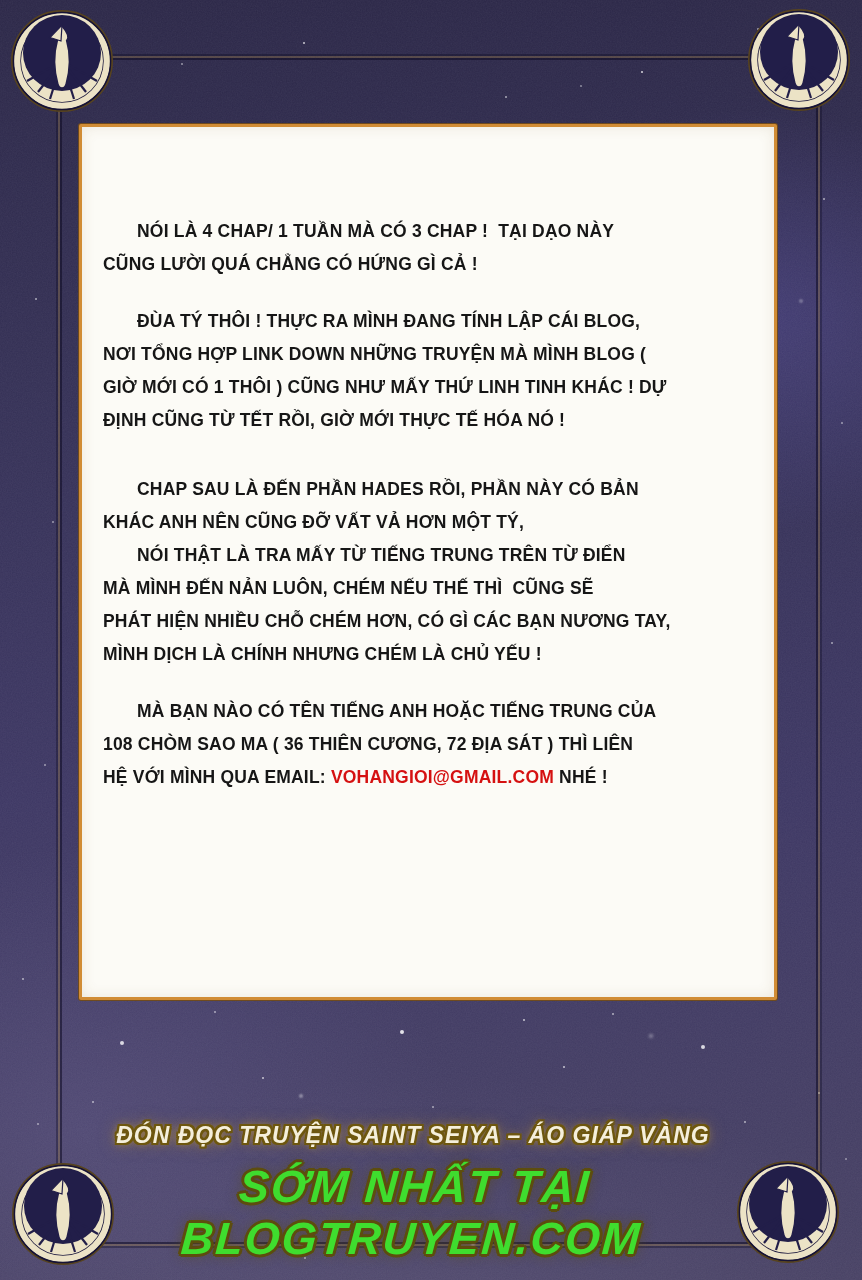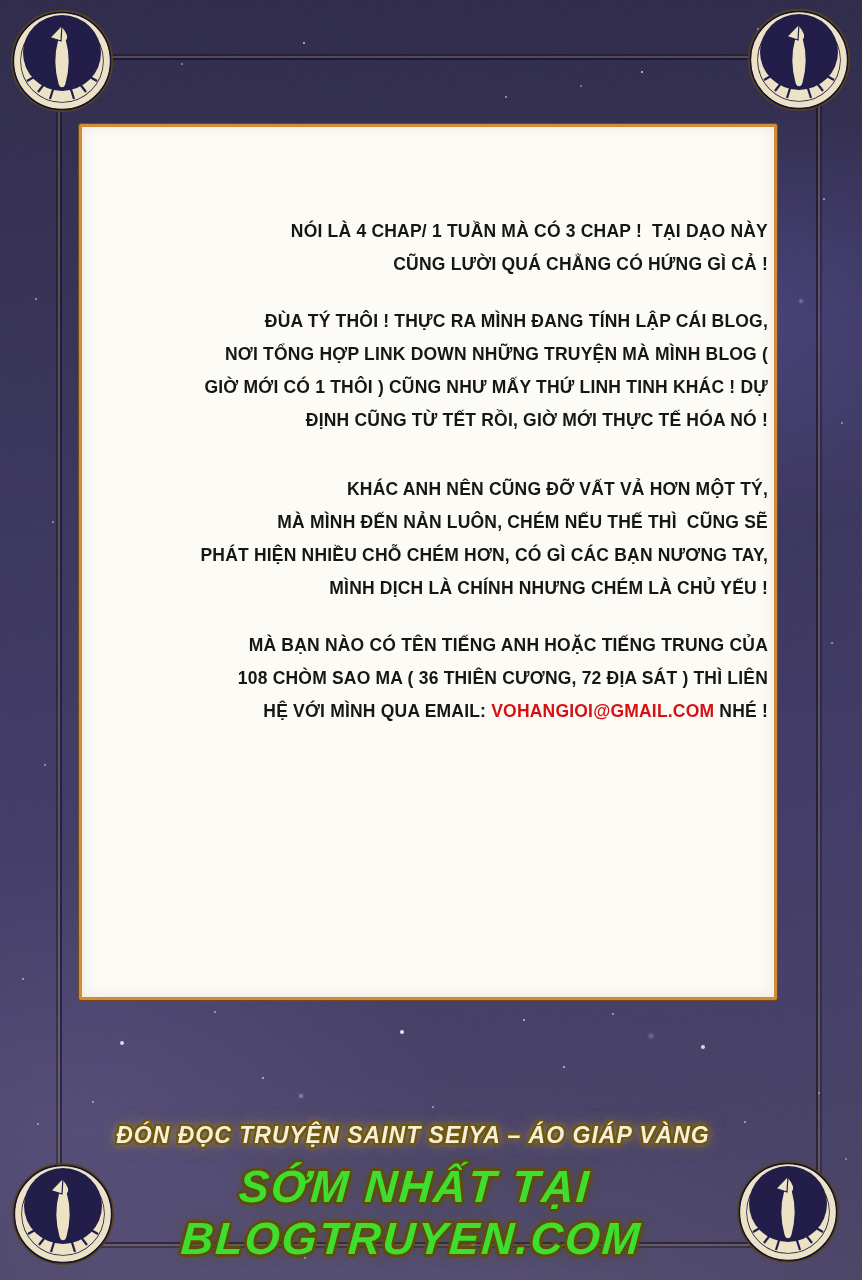--- a/index.html
+++ b/index.html
@@ -45,21 +45,21 @@
   .panel{position:absolute;left:79px;top:124px;width:692px;height:870px;
     background:var(--panel-bg,#fcfbf6);
     border:3px solid var(--panel-border,#d18c35);
     box-shadow:0 0 0 1px #6f4a1e, inset 0 0 14px rgba(120,90,40,.12);
     border-radius:2px;overflow:hidden;}
   .note-text{padding:88px 6px 0 21px;color:var(--text,#161616);
     font-size:17.5px;font-weight:bold;letter-spacing:.2px;line-height:33px;}
   .para + .para{margin-top:24px;}
   .para:nth-of-type(3){margin-top:36px;}
   .para:nth-of-type(4){margin-top:24px;}
-  .line{white-space:pre;text-align:right;}
+  .line{white-space:pre;}
   .line.indent{padding-left:34px;}
   .email{color:var(--email-red,#d51111);}
   
   .footer{position:absolute;left:0;top:1122px;width:826px;text-align:center;}
   .footer-line1{
     font-size:23px;font-weight:bold;font-style:italic;letter-spacing:1px;
     color:var(--footer-line1-fill,#f5efdb);
     text-shadow:
       2px 0 0 #6e570f,-2px 0 0 #6e570f,0 2px 0 #6e570f,0 -2px 0 #6e570f,
       2px 2px 0 #6e570f,-2px 2px 0 #6e570f,2px -2px 0 #6e570f,-2px -2px 0 #6e570f,
@@ -192,21 +192,23 @@
           <div class="line indent"><span>NÓI LÀ 4 CHAP/ 1 TUẦN MÀ CÓ 3 CHAP !  TẠI DẠO NÀY</span></div>
           <div class="line"><span>CŨNG LƯỜI QUÁ CHẲNG CÓ HỨNG GÌ CẢ !</span></div>
         </div>
         <div class="para">
           <div class="line indent"><span>ĐÙA TÝ THÔI ! THỰC RA MÌNH ĐANG TÍNH LẬP CÁI BLOG,</span></div>
           <div class="line"><span>NƠI TỔNG HỢP LINK DOWN NHỮNG TRUYỆN MÀ MÌNH BLOG (</span></div>
           <div class="line"><span>GIỜ MỚI CÓ 1 THÔI ) CŨNG NHƯ MẤY THỨ LINH TINH KHÁC ! DỰ</span></div>
           <div class="line"><span>ĐỊNH CŨNG TỪ TẾT RỒI, GIỜ MỚI THỰC TẾ HÓA NÓ !</span></div>
         </div>
         <div class="para">
+          <div class="line indent"><span>CHAP SAU LÀ ĐẾN PHẦN HADES RỒI, PHẦN NÀY CÓ BẢN</span></div>
           <div class="line"><span>KHÁC ANH NÊN CŨNG ĐỠ VẤT VẢ HƠN MỘT TÝ,</span></div>
+          <div class="line indent"><span>NÓI THẬT LÀ TRA MẤY TỪ TIẾNG TRUNG TRÊN TỪ ĐIỂN</span></div>
           <div class="line"><span>MÀ MÌNH ĐẾN NẢN LUÔN, CHÉM NẾU THẾ THÌ  CŨNG SẼ</span></div>
           <div class="line"><span>PHÁT HIỆN NHIỀU CHỖ CHÉM HƠN, CÓ GÌ CÁC BẠN NƯƠNG TAY,</span></div>
           <div class="line"><span>MÌNH DỊCH LÀ CHÍNH NHƯNG CHÉM LÀ CHỦ YẾU !</span></div>
         </div>
         <div class="para">
           <div class="line indent"><span>MÀ BẠN NÀO CÓ TÊN TIẾNG ANH HOẶC TIẾNG TRUNG CỦA</span></div>
           <div class="line"><span>108 CHÒM SAO MA ( 36 THIÊN CƯƠNG, 72 ĐỊA SÁT ) THÌ LIÊN</span></div>
           <div class="line"><span>HỆ VỚI MÌNH QUA EMAIL: </span><span class="email">VOHANGIOI@GMAIL.COM</span><span> NHÉ !</span></div>
         </div>
       </div>

